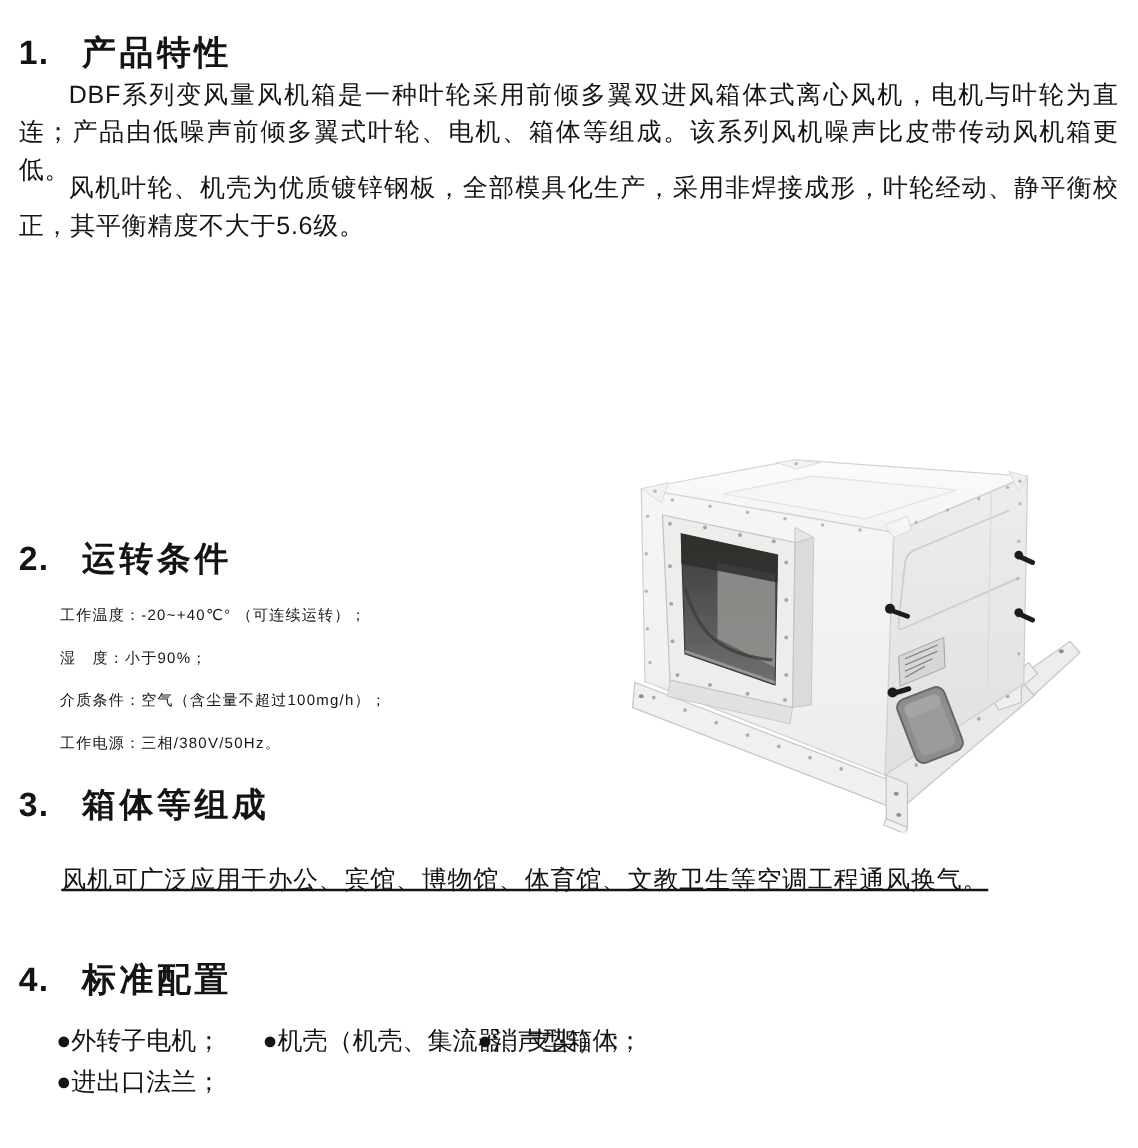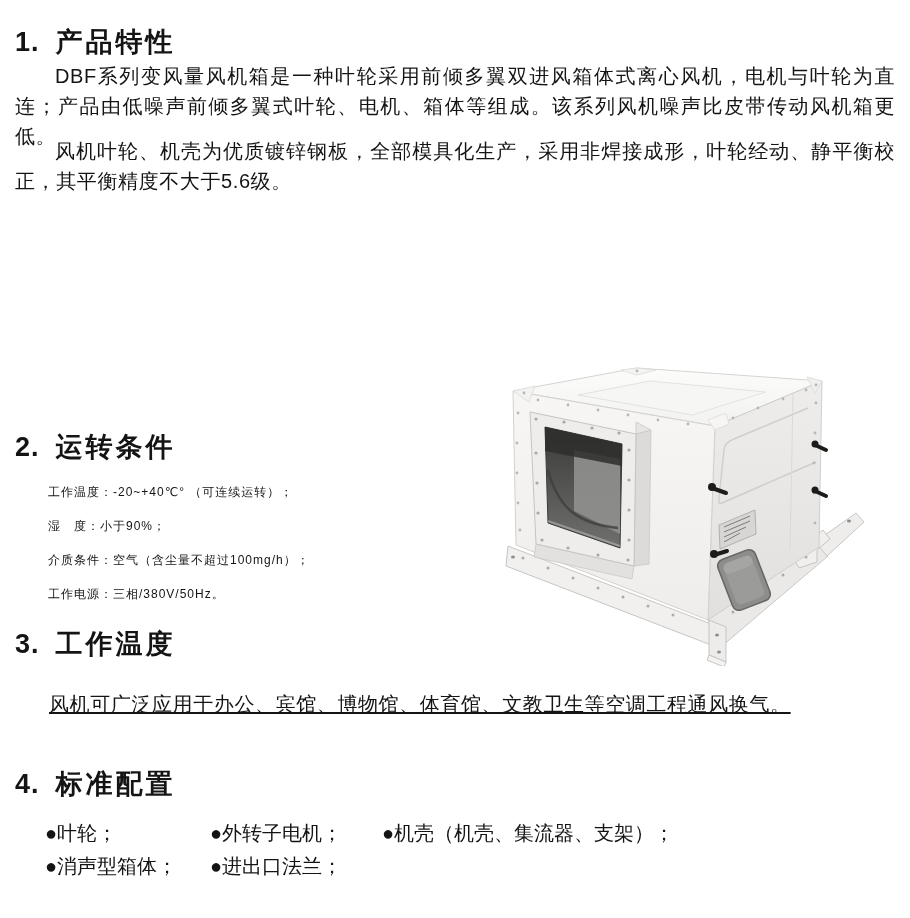--- a/index.html
+++ b/index.html
@@ -15,21 +15,21 @@
   .abs { position: absolute; }
   .heading {
     display: flex;
     align-items: baseline;
     gap: 16px;
     font-size: 27px;
     font-weight: 700;
     white-space: nowrap;
   }
   .heading .num { letter-spacing: 1px; }
-  .heading .title { letter-spacing: 3px; }
+  .heading .title { letter-spacing: 3px; margin-left: 10px; }
   .para {
     margin: 0;
     font-size: 20px;
     line-height: 30px;
     letter-spacing: 0.6px;
     text-align: justify;
     text-indent: 2em;
   }
   .para-single {
     margin: 0;
@@ -83,30 +83,29 @@
   </div>
   <div class="abs" id="cond">
     <div class="cond-line">工作温度：-20~+40℃° （可连续运转）；</div>
     <div class="cond-line">湿　度：小于90%；</div>
     <div class="cond-line">介质条件：空气（含尘量不超过100mg/h）；</div>
     <div class="cond-line">工作电源：三相/380V/50Hz。</div>
   </div>
 
   <div class="abs heading" id="h3">
     <span class="num">3.</span>
-    <span class="title">工作温度</span>
+    <span class="title">箱体等组成</span>
   </div>
   <p class="abs para-single" id="p5">风机可广泛应用于办公、宾馆、博物馆、体育馆、文教卫生等空调工程通风换气。</p>
 
   <div class="abs heading" id="h4">
     <span class="num">4.</span>
     <span class="title">标准配置</span>
   </div>
   <div class="abs config-grid" id="config">
-    <div>●叶轮；</div>
     <div>●外转子电机；</div>
     <div>●机壳（机壳、集流器、支架）；</div>
     <div>●消声型箱体；</div>
     <div>●进出口法兰；</div>
   </div>
 
   <svg class="abs" id="product" viewBox="0 0 400 308" xmlns="http://www.w3.org/2000/svg">
     <defs>
       <linearGradient id="gFront" x1="0" y1="0" x2="0" y2="1">
         <stop offset="0" stop-color="#f7f6f4"></stop>

